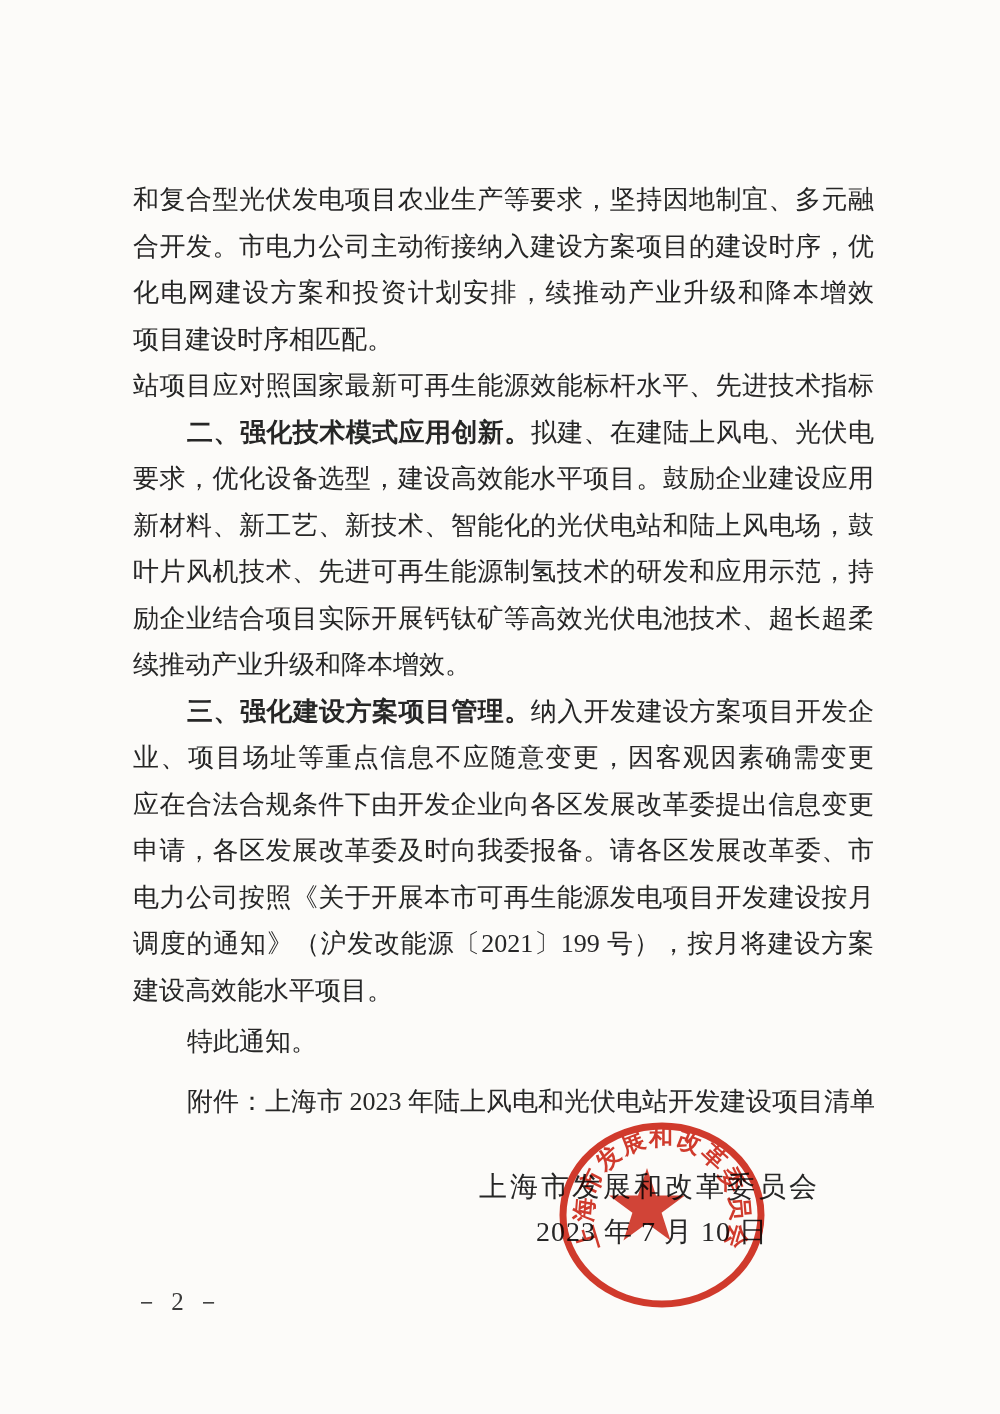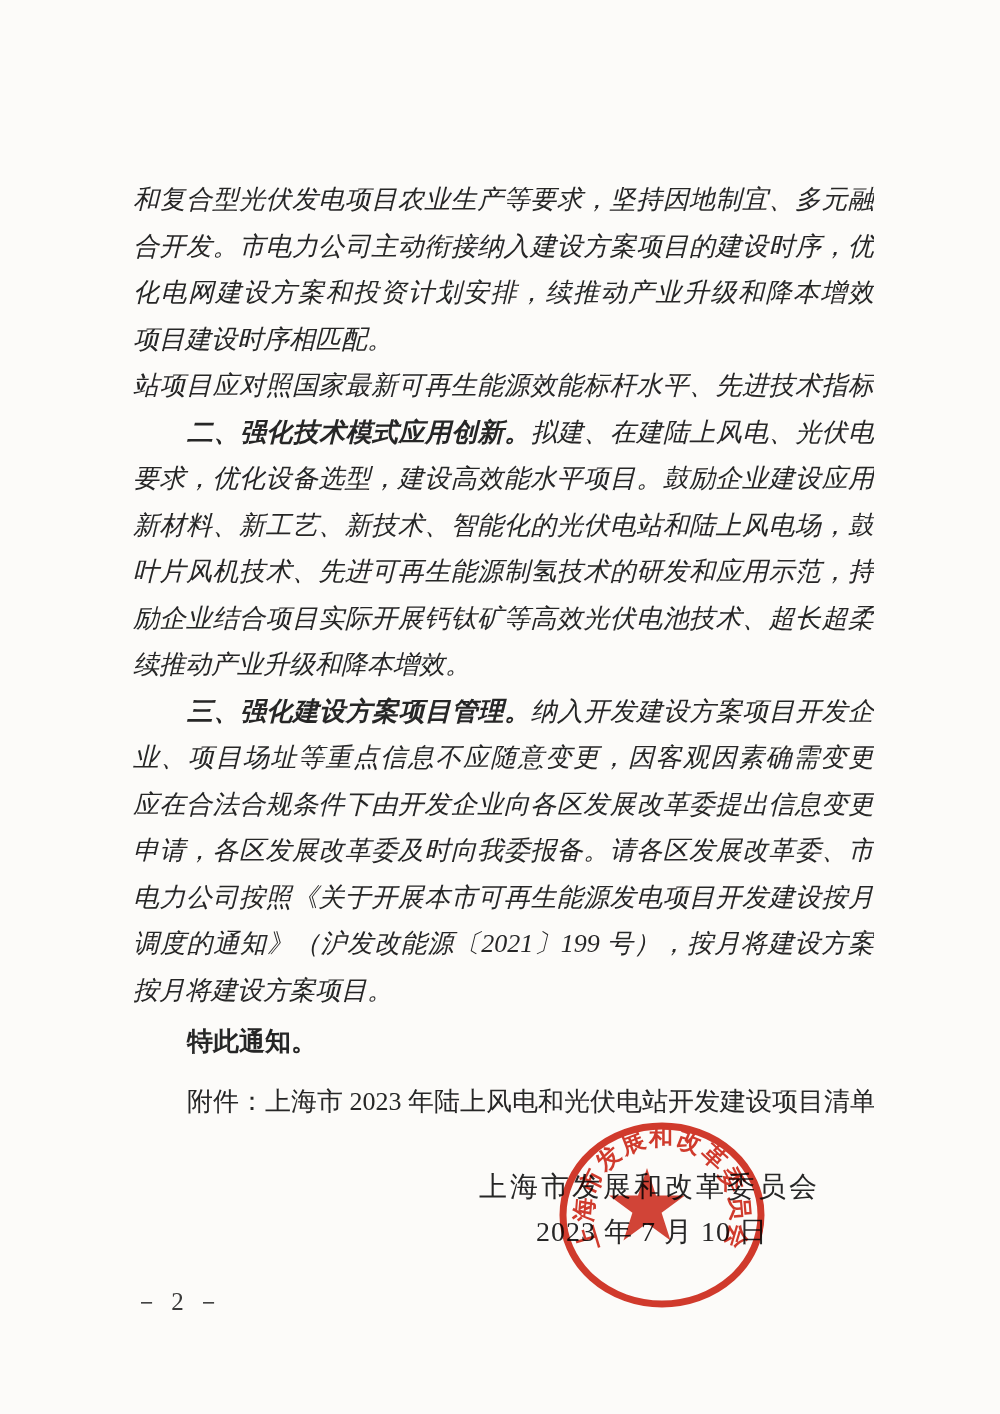--- a/index.html
+++ b/index.html
@@ -22,37 +22,35 @@
     top: 177px;
     width: 741px;
     font-size: 26px;
     line-height: 46.5px;
   }
   .line {
     height: 46.5px;
     overflow: hidden;
     text-align: justify;
     text-align-last: justify;
-    font-style: italic;
   }
   .line.last {
     text-align-last: left;
   }
   .line.indent {
     padding-left: 54px;
   }
   .bold {
     font-weight: bold;
   }
   .closing-line {
     margin-top: 5px;
     padding-left: 54px;
     height: 46.5px;
     overflow: hidden;
-    font-weight: bold;
   }
   .attachment-line {
     margin-top: 13px;
     padding-left: 54px;
     height: 46.5px;
     overflow: hidden;
     white-space: nowrap;
   }
   .sig-issuer {
     position: absolute;
@@ -116,21 +114,21 @@
       <div class="line last">续推动产业升级和降本增效。</div>
     </div>
 
     <div>
       <div class="line indent"><span class="bold">三、强化建设方案项目管理。</span><span>纳入开发建设方案项目开发企</span></div>
       <div class="line">业、项目场址等重点信息不应随意变更，因客观因素确需变更的，</div>
       <div class="line">应在合法合规条件下由开发企业向各区发展改革委提出信息变更</div>
       <div class="line">申请，各区发展改革委及时向我委报备。请各区发展改革委、市</div>
       <div class="line">电力公司按照《关于开展本市可再生能源发电项目开发建设按月</div>
       <div class="line">调度的通知》（沪发改能源〔2021〕199 号），按月将建设方案项目</div>
-      <div class="line last">按月将建设方案项目。</div>
+      <div class="line last">建设高效能水平项目。</div>
     </div>
 
     <div class="closing-line">特此通知。</div>
 
     <div class="attachment-line">附件：上海市 2023 年陆上风电和光伏电站开发建设项目清单</div>
 
   </div>
 
   <div class="sig-issuer">上海市发展和改革委员会</div>
   <div class="sig-date">2023 年 7 月 10 日</div>

